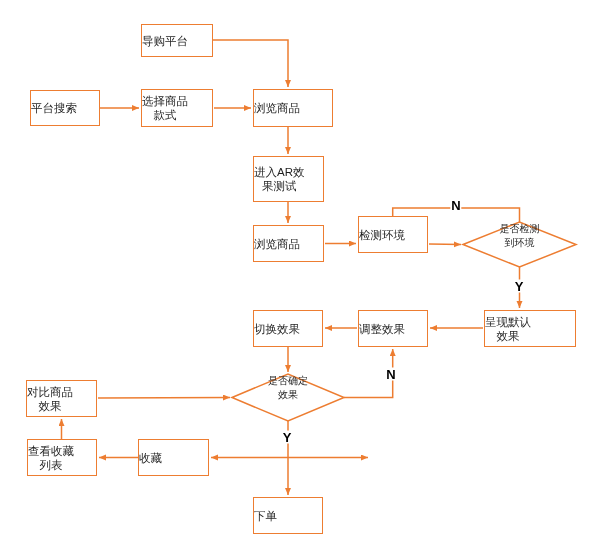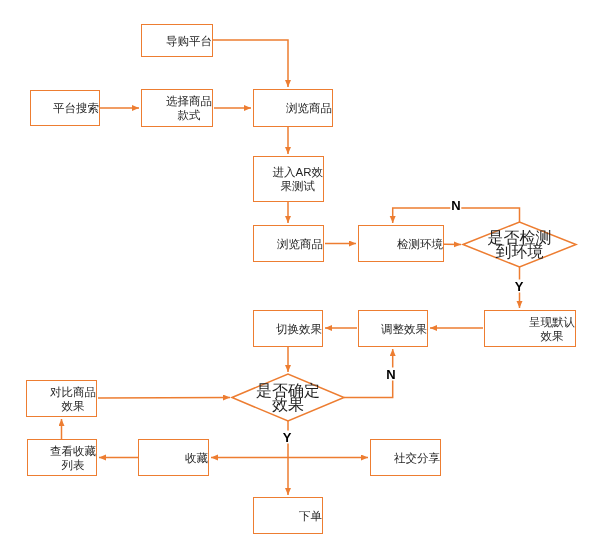--- a/index.html
+++ b/index.html
@@ -20,35 +20,35 @@
     left: 0; top: 0;
     width: 600px; height: 554px;
   }
   .node {
     position: absolute;
     box-sizing: border-box;
     border: 1.5px solid #ED7D31;
     background: #ffffff;
     display: flex;
     align-items: center;
-    justify-content: flex-end;
+    justify-content: flex-start;
     text-align: center;
     font-size: 11.5px;
     line-height: 14px;
     color: #1f1f1f;
     white-space: pre-line;
   }
   .diamond-label {
     position: absolute;
     box-sizing: border-box;
     display: flex;
-    align-items: center;
+    align-items: flex-start;
     justify-content: center;
     text-align: center;
-    font-size: 16px;
+    font-size: 10px;
     line-height: 14px;
     color: #1f1f1f;
     white-space: pre-line;
     background: transparent;
     pointer-events: none;
   }
   .branch-label {
     position: absolute;
     transform: translate(-50%, -50%);
     background: #ffffff;
@@ -116,21 +116,21 @@
 
   <div class="node" style="left:253px;top:156px;width:71px;height:46px">
     <span>进入AR效
 果测试</span>
   </div>
 
   <div class="node" style="left:253px;top:225px;width:71px;height:37px">
     <span>浏览商品</span>
   </div>
 
-  <div class="node" style="left:358px;top:225px;width:86px;height:37px">
+  <div class="node" style="left:358px;top:216px;width:70px;height:37px">
     <span>检测环境</span>
   </div>
 
   <div class="diamond-label" style="left:463px;top:222px;width:113px;height:45px">
     <span>是否检测
 到环境</span>
   </div>
 
   <div class="node" style="left:484px;top:310px;width:92px;height:37px">
     <span>呈现默认
@@ -157,23 +157,20 @@
 
   <div class="node" style="left:27px;top:439px;width:70px;height:37px">
     <span>查看收藏
 列表</span>
   </div>
 
   <div class="node" style="left:138px;top:439px;width:71px;height:37px">
     <span>收藏</span>
   </div>
 
-  <div class="node" style="left:370px;top:439px;width:71px;height:37px">
-    <span>社交分享</span>
-  </div>
 
   <div class="node" style="left:253px;top:497px;width:70px;height:37px">
     <span>下单</span>
   </div>
 
   <div class="branch-label" style="left:456px;top:205px">N</div>
 
   <div class="branch-label" style="left:519px;top:286px">Y</div>
 
   <div class="branch-label" style="left:391px;top:374px">N</div>

